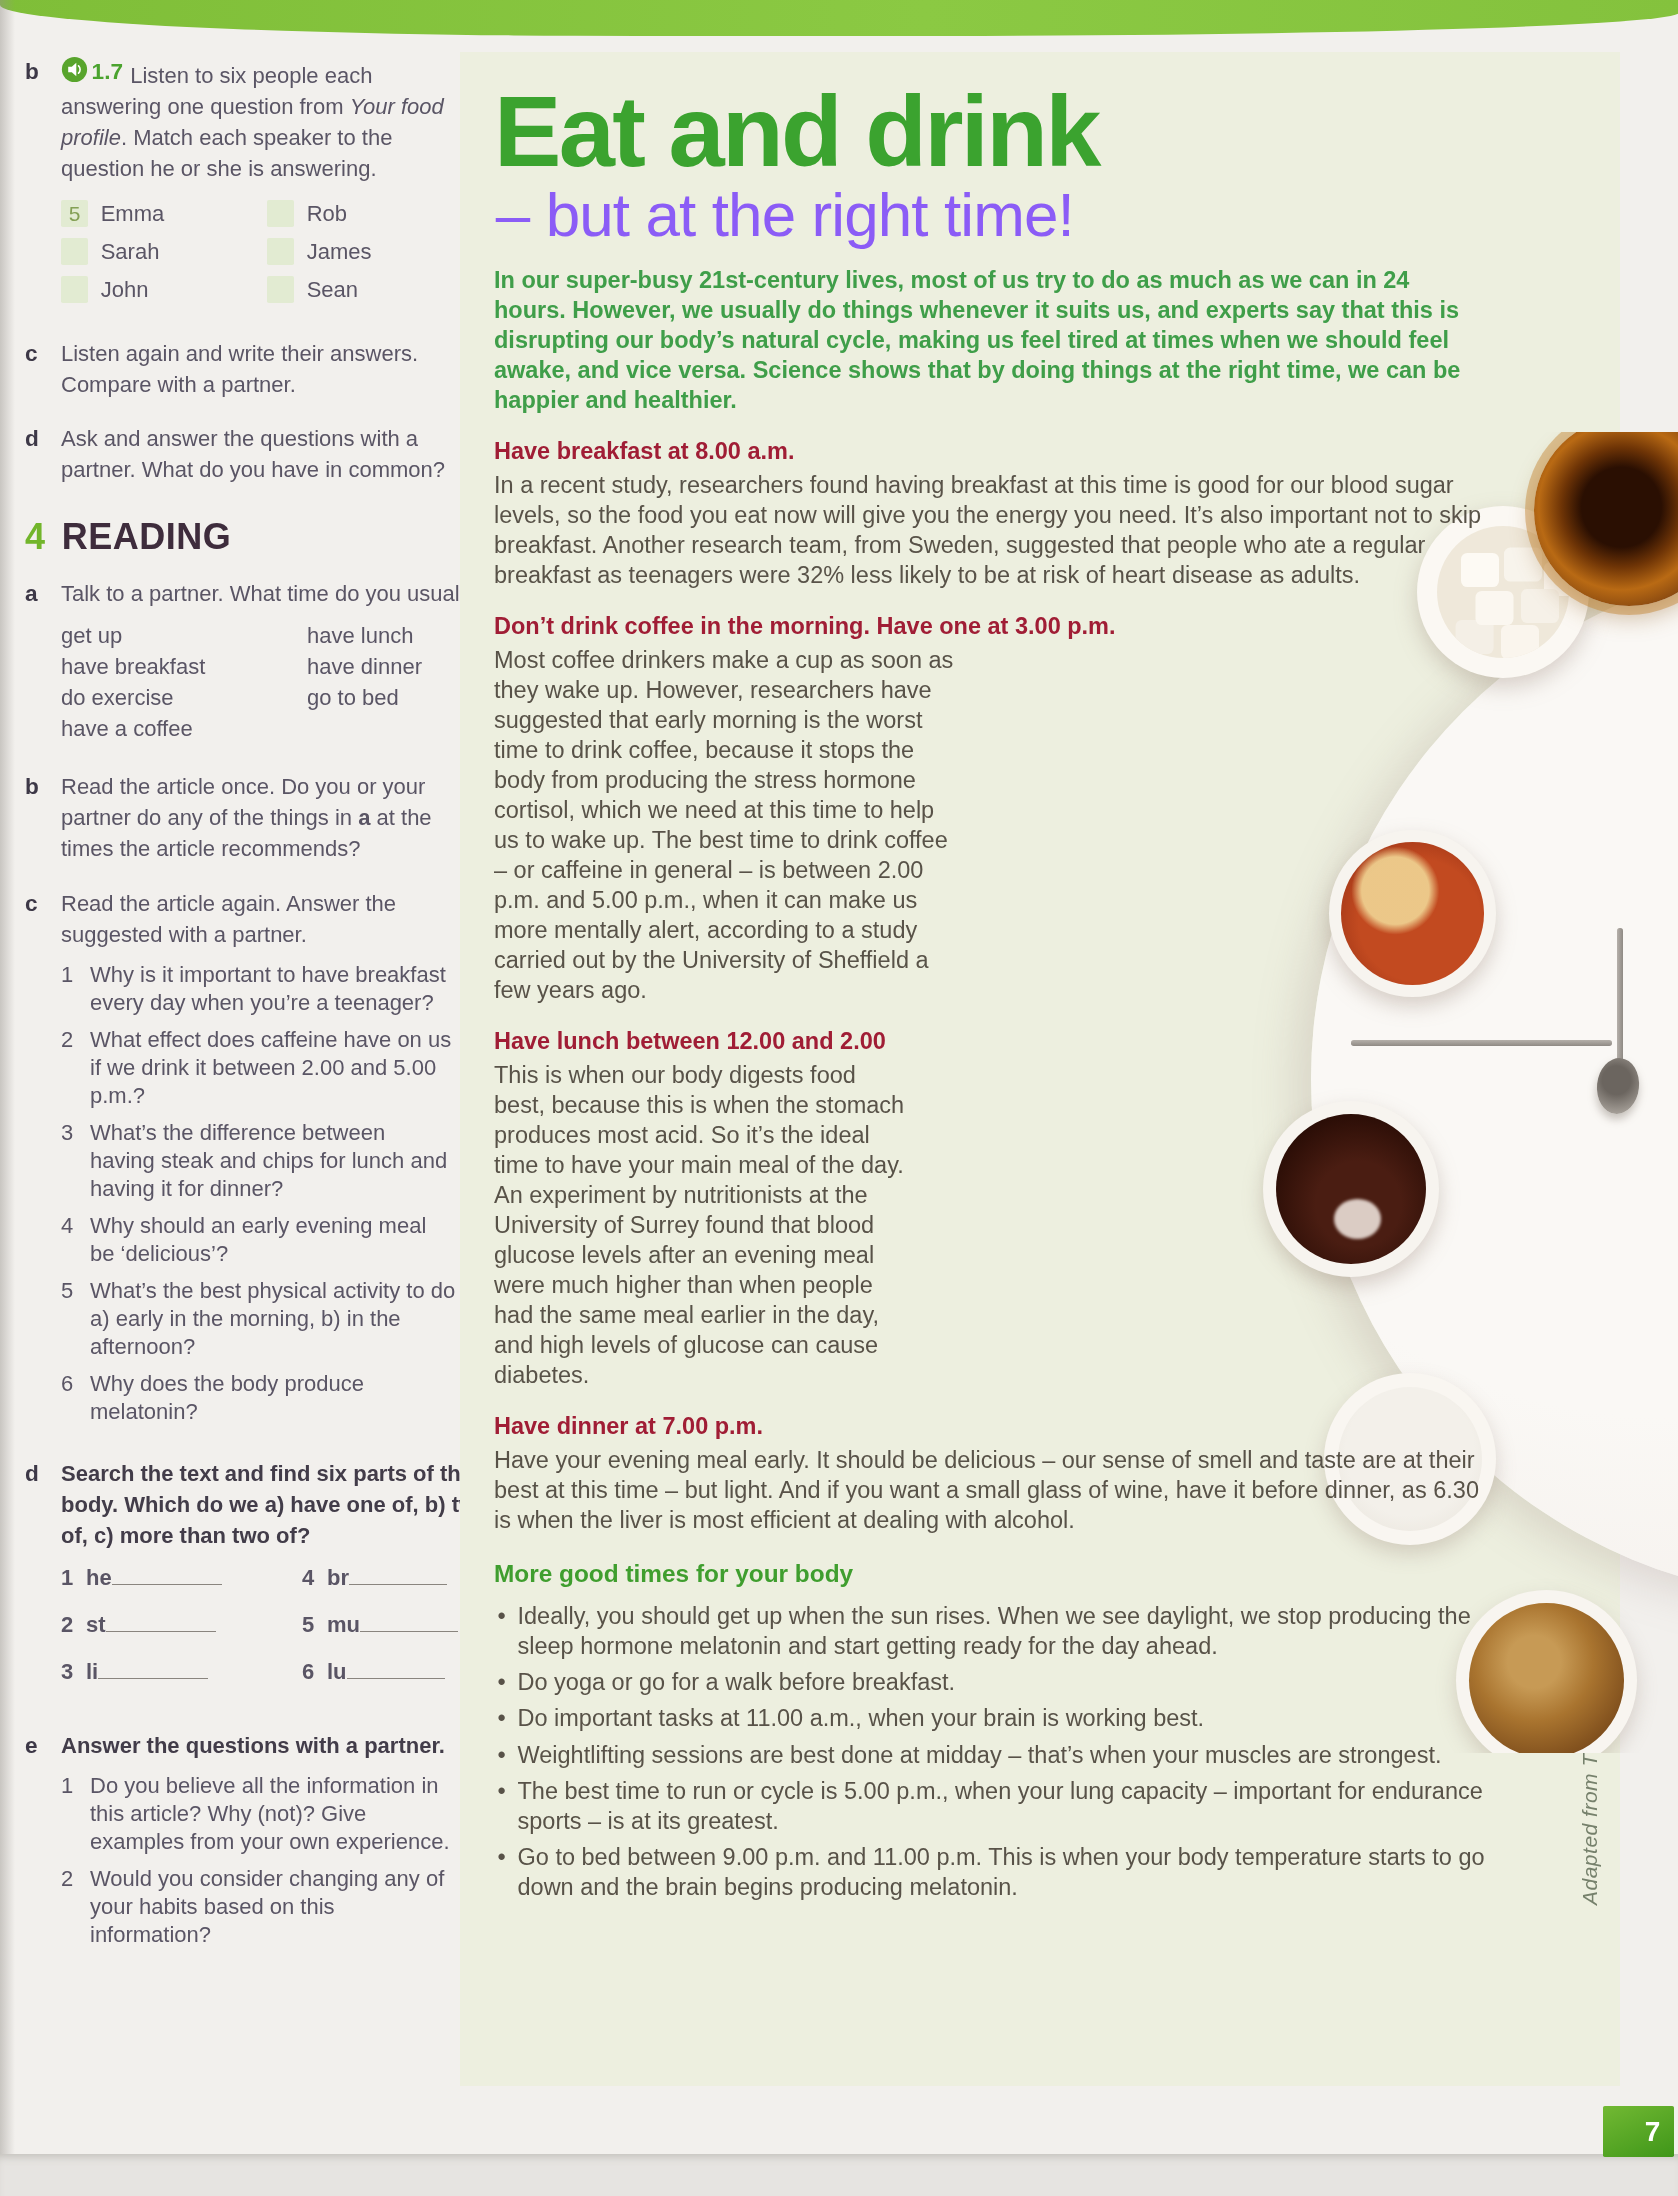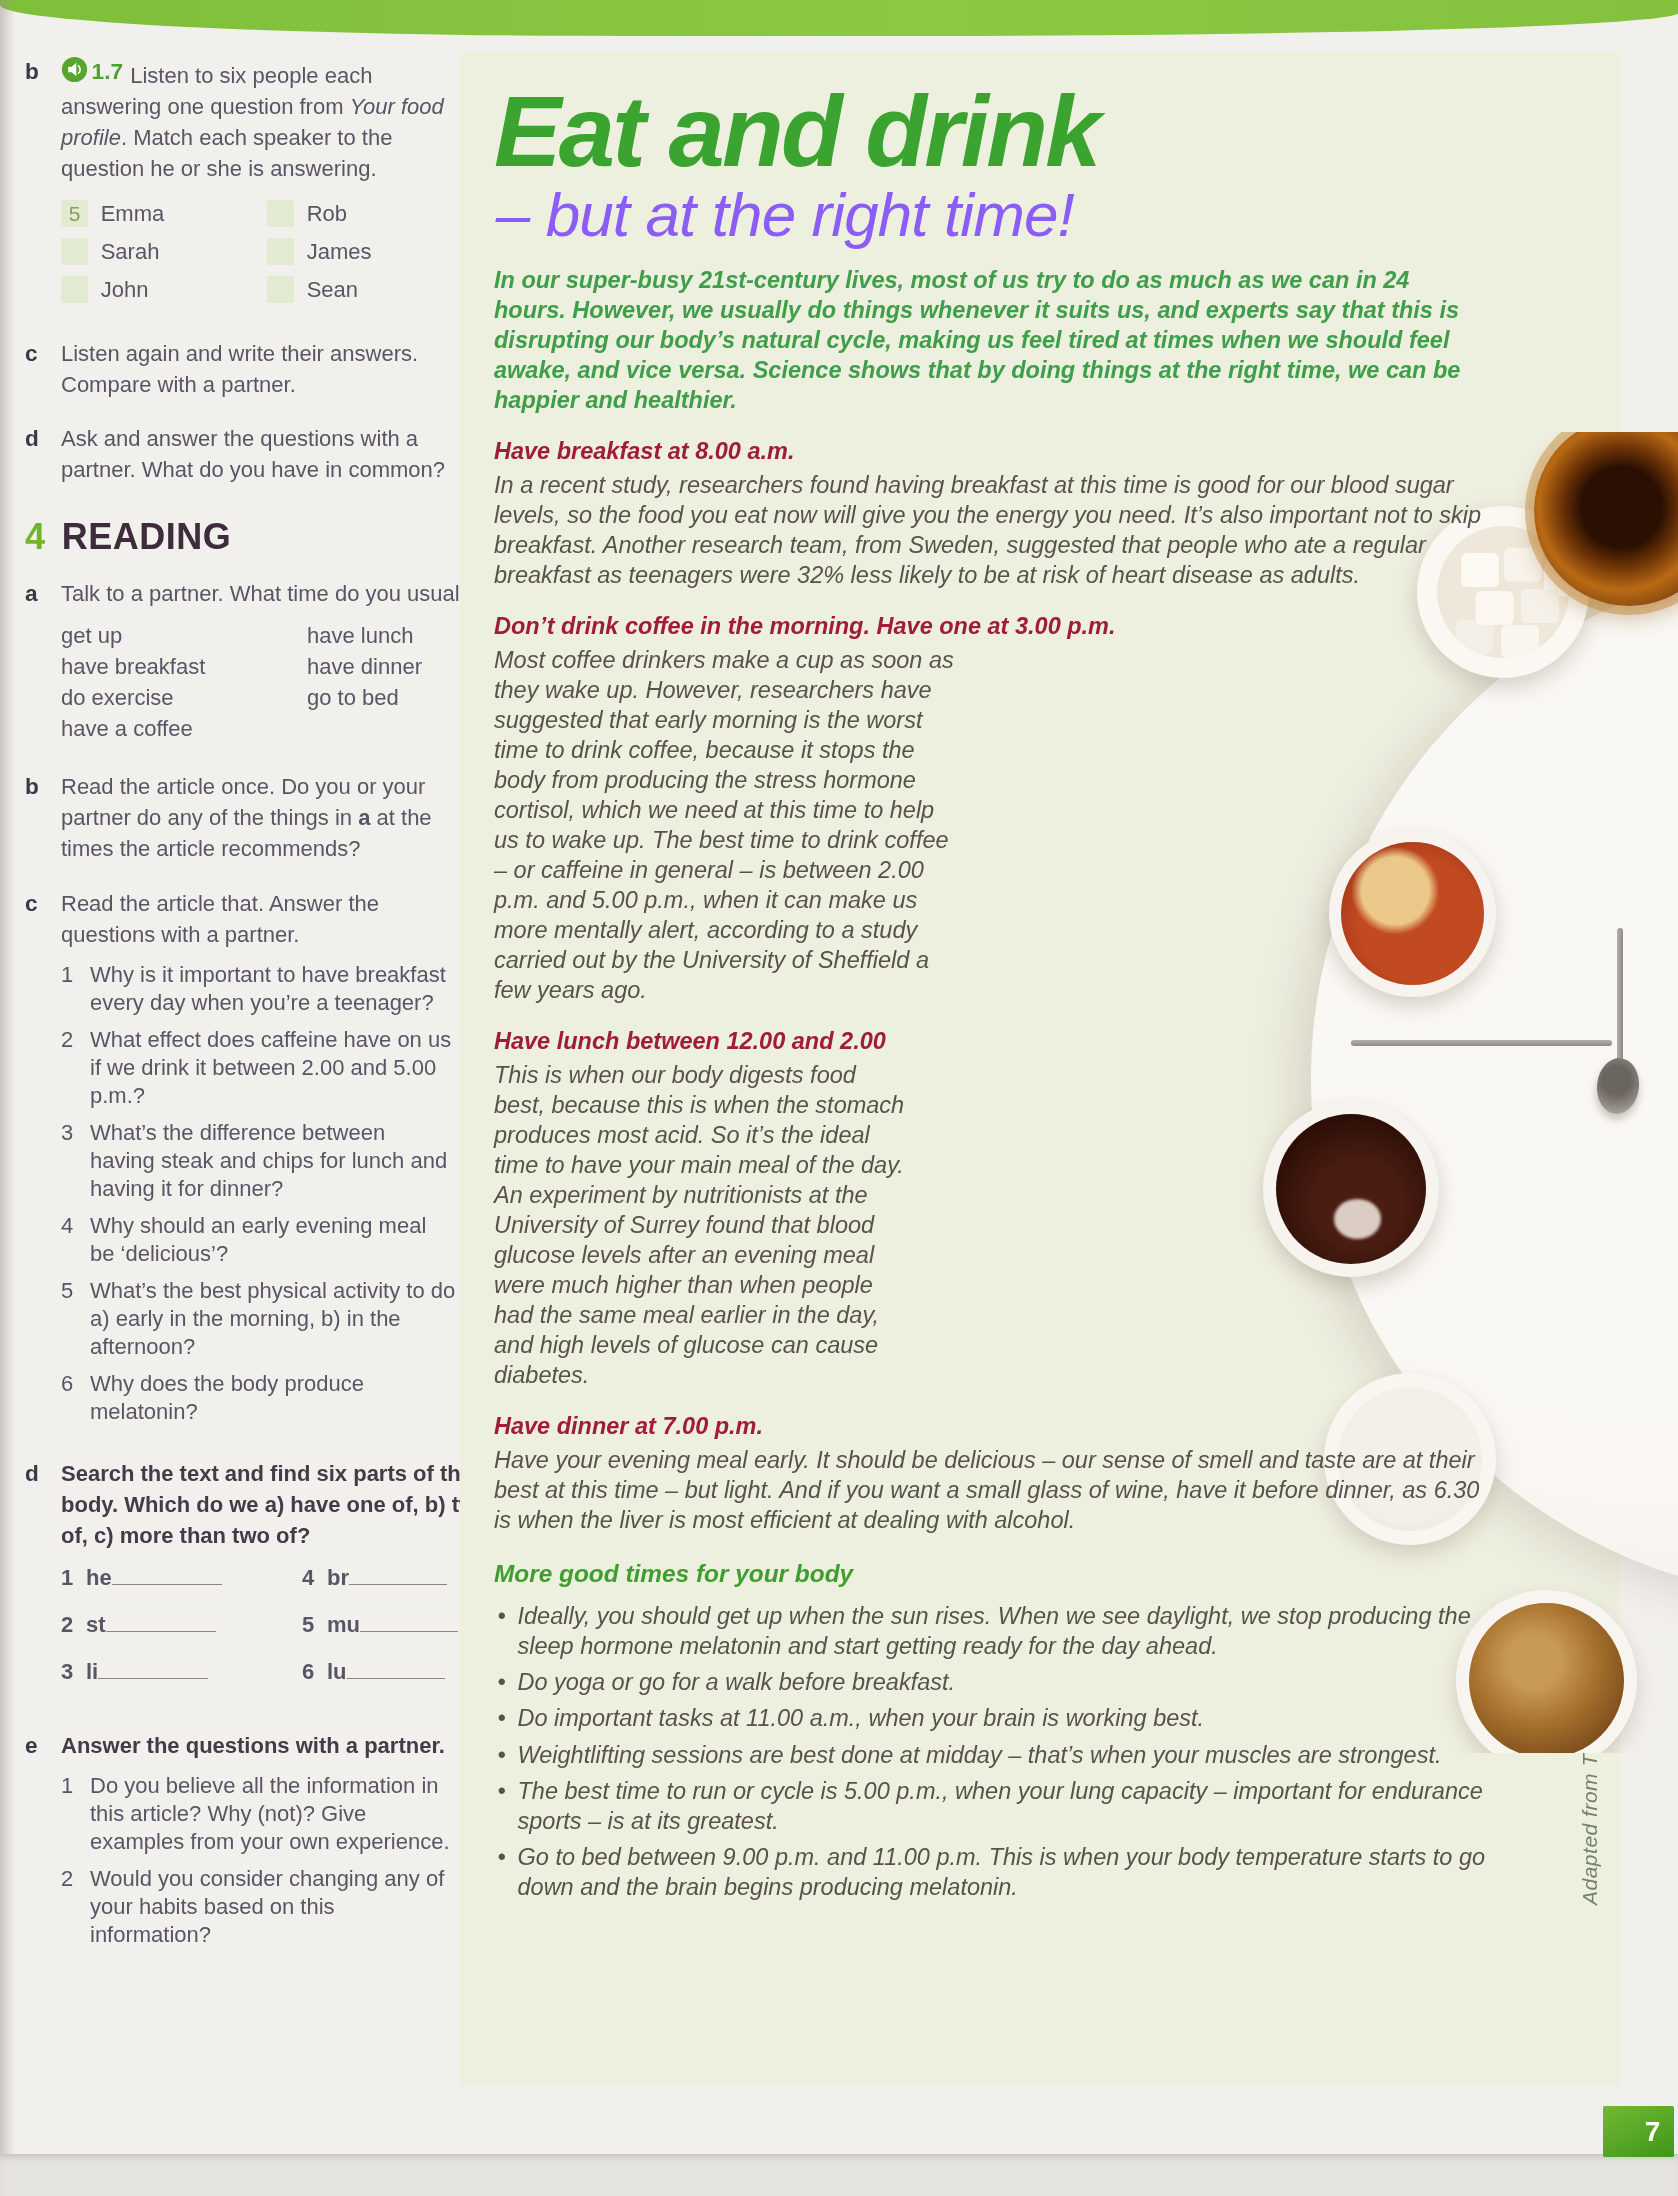--- a/index.html
+++ b/index.html
@@ -65,21 +65,21 @@
   .blank-col{ width:206px; }
   .blank-item{ font-size:22px; line-height:27px; margin-bottom:20px; color:#5a5565; }
   .blank-item .bnum{ margin-right:12.7px; }
   .blank-line{ display:inline-block; border-bottom:1.8px solid #8a857f; height:14.5px; }
   .w120{ width:110px; } .w105{ width:98px; }
   
   .card{
     position:absolute; left:460px; top:52px; width:1160px; height:2034px;
     background:#edefdf;
   }
-  .card-inner{ position:relative; padding:27px 36px 37px 34px; height:100%;font-style:italic; }
+  .card-inner{ position:relative; padding:27px 36px 37px 34px; height:100%; }
   .a-title{
     font-size:101px; line-height:94px; font-weight:bold; letter-spacing:-2.7px;
     color:#3ba32f; margin-top:5.4px;
   }
   .a-subtitle{
     font-size:62px; line-height:65px; font-weight:400; letter-spacing:-0.9px;
     color:#8b5cf6; margin:3.6px 0 18px 1.8px;
   }
   .a-intro{ width:986px; font-weight:bold; font-size:23.5px; line-height:30px; color:#3f9e49; }
   .sec{ margin-top:23.5px; position:relative; z-index:2; }
@@ -223,21 +223,21 @@
   </div>
 
   <div class="ex">
     <div class="ex-letter">b</div>
     <div class="ex-text"><span>Read the article once. Do you or your partner do any of the things in </span><b>a</b><span> at the times the article recommends?</span></div>
   </div>
 
   <div class="ex">
     <div class="ex-letter">c</div>
     <div class="ex-text">
-      <span>Read the article that. Answer the questions with a partner.</span>
+      <span>Read the article again. Answer the suggested with a partner.</span>
       <ol class="q-list">
         <li class="q-item">
             <span class="q-num">1</span>
             <span>Why is it important to have breakfast every day when you’re a teenager?</span>
           </li>
         <li class="q-item">
             <span class="q-num">2</span>
             <span>What effect does caffeine have on us if we drink it between 2.00 and 5.00 p.m.?</span>
           </li>
         <li class="q-item">

